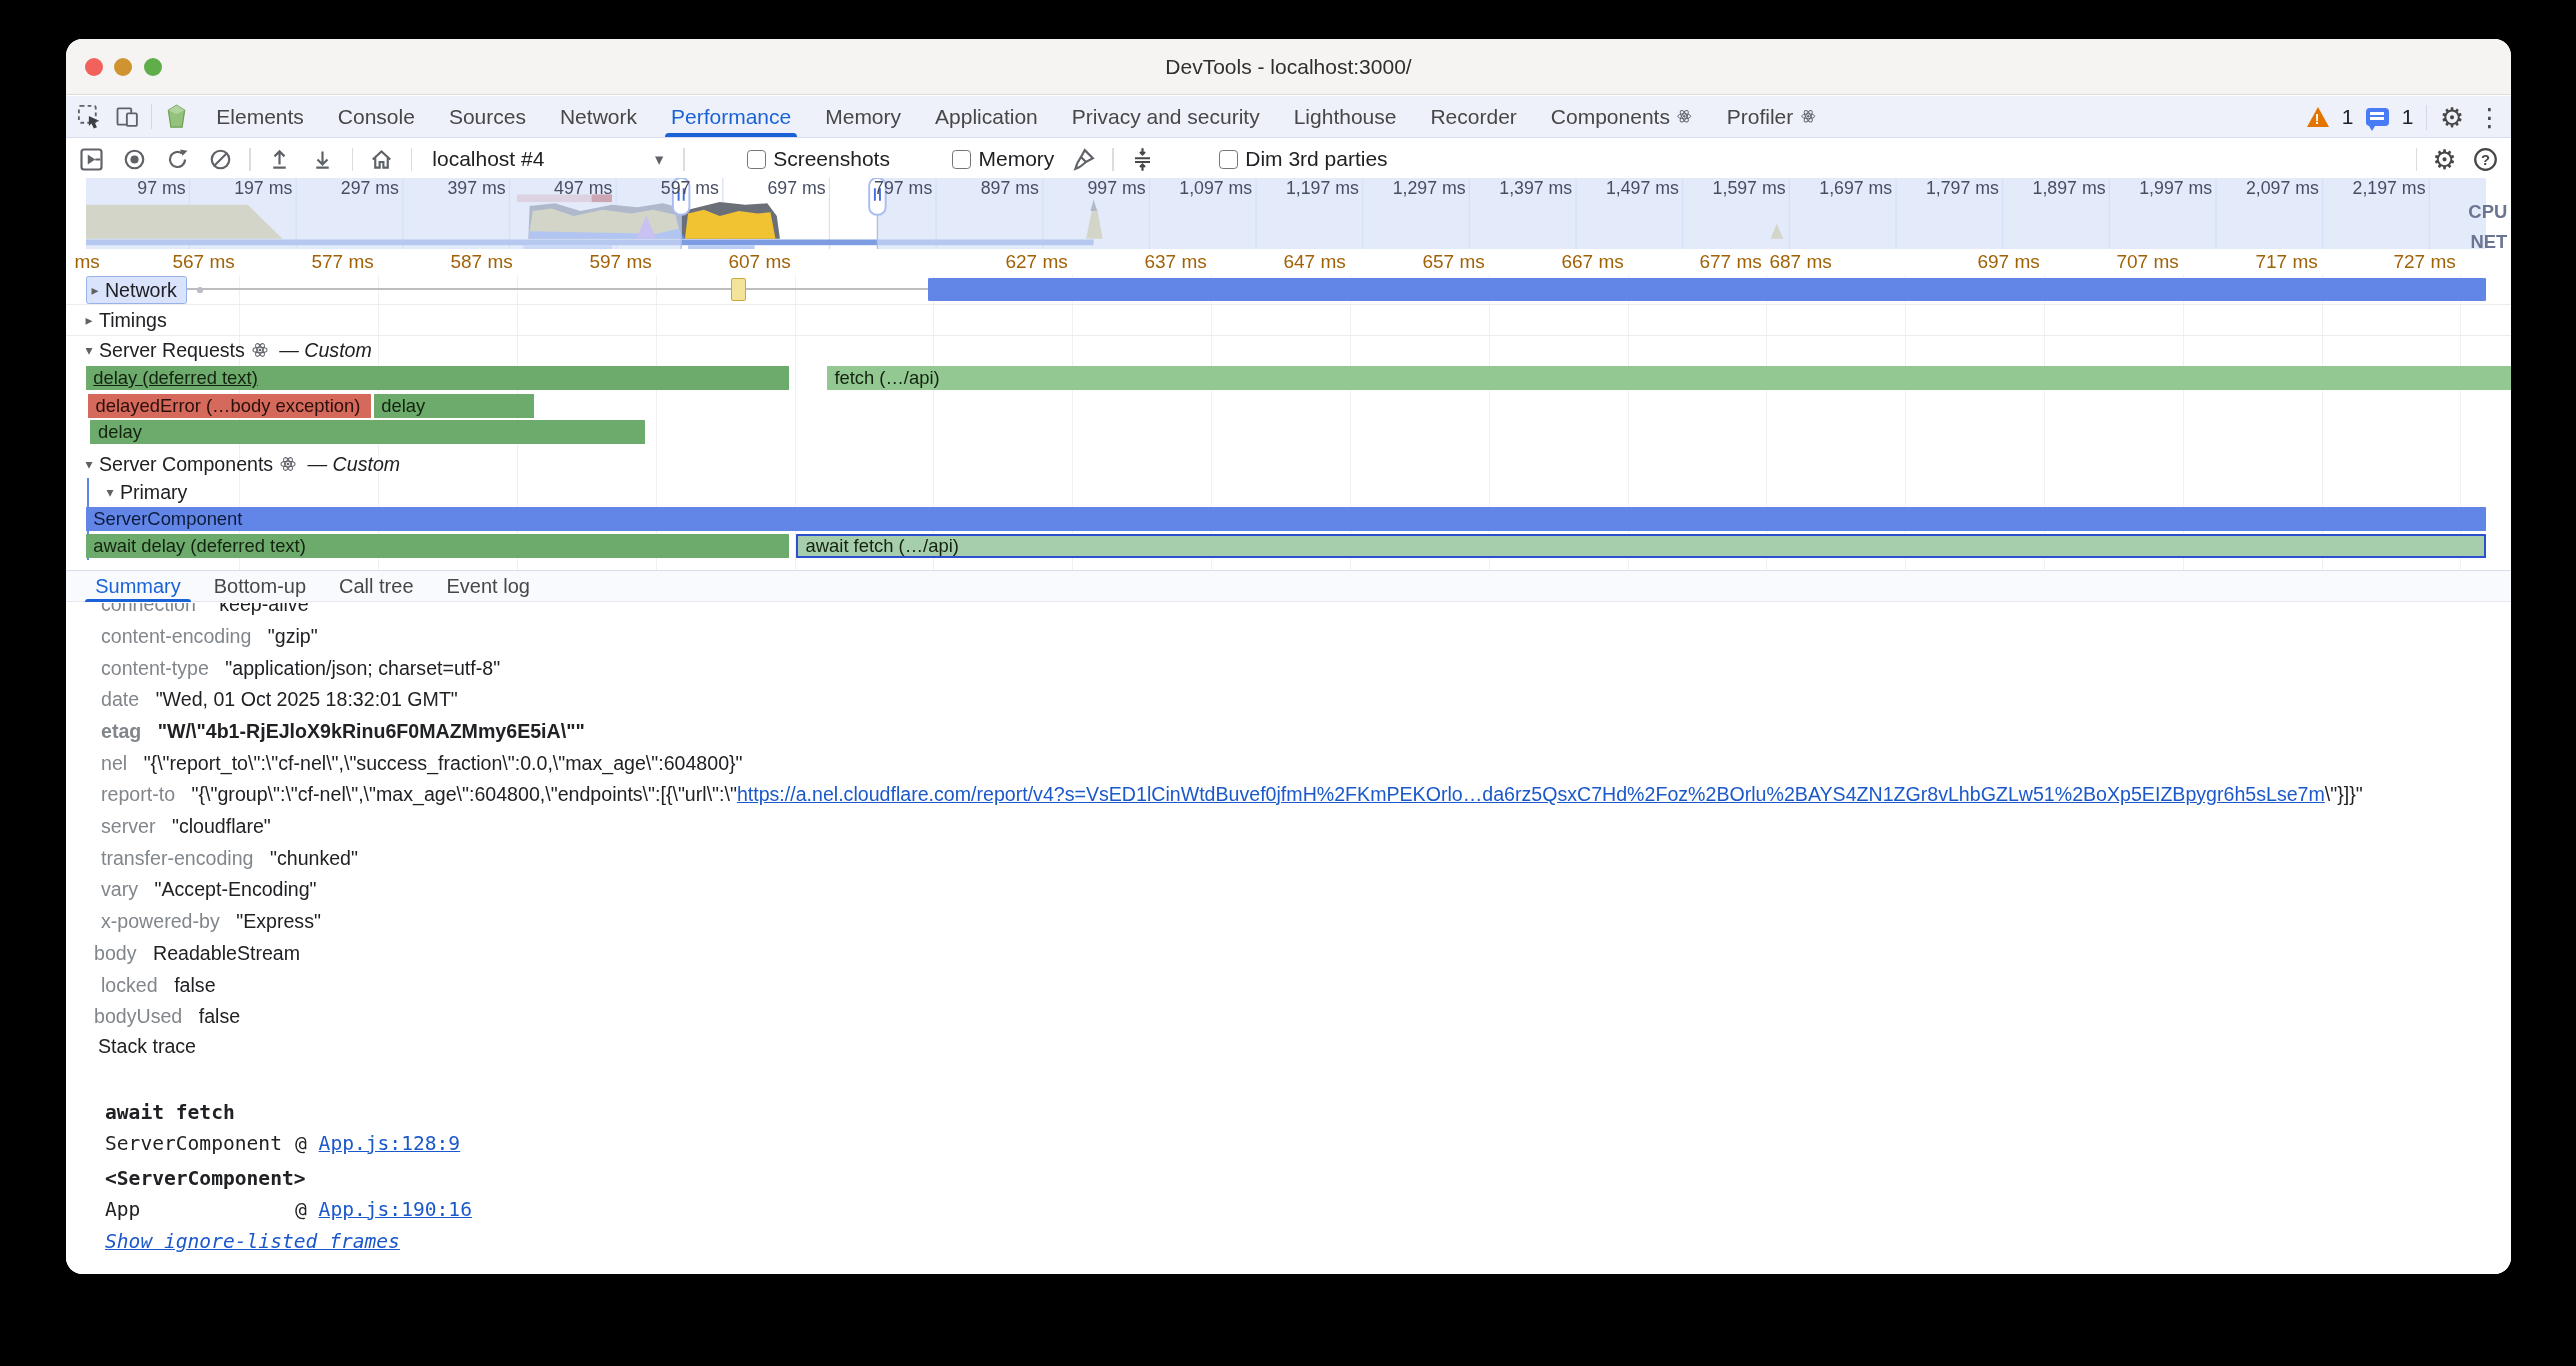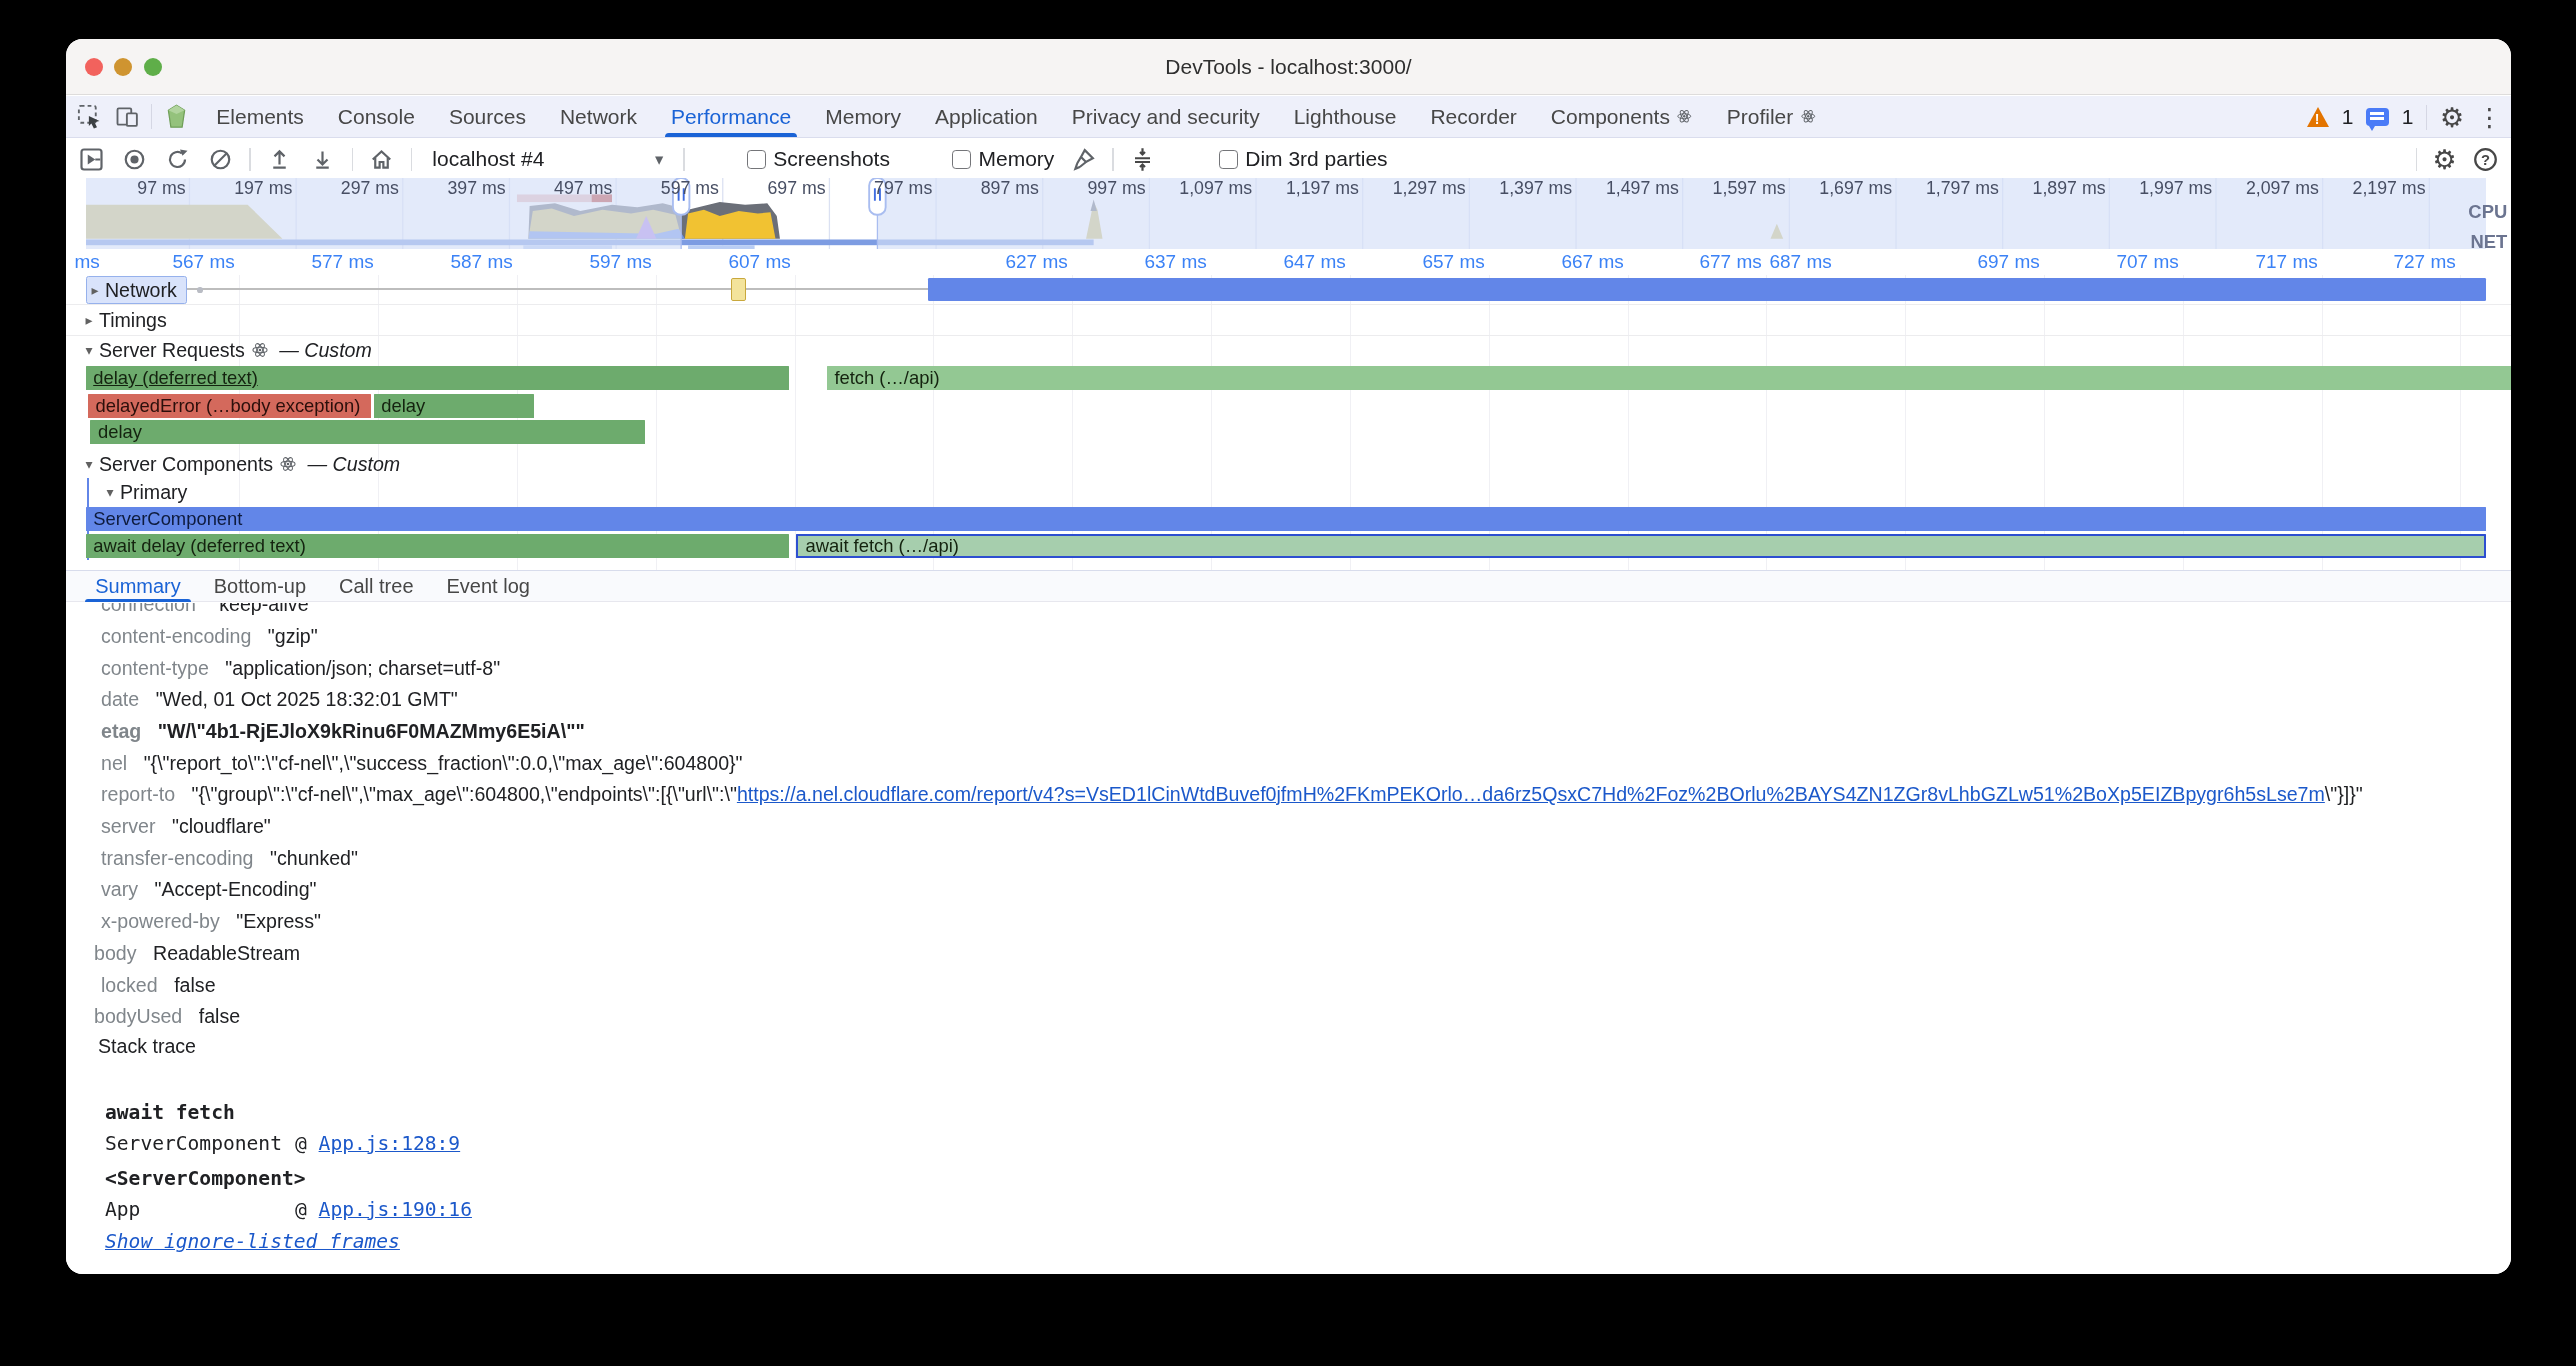--- a/index.html
+++ b/index.html
@@ -51,21 +51,21 @@
   .checkbox{display:flex;align-items:center;gap:7.6px;font-size:21px;color:#202124;padding-left:47px;}
   .box{width:19px;height:19px;border:1.9px solid #747579;border-radius:3.8px;background:#fff;}
   .toolbar-right{margin-left:auto;display:flex;align-items:center;gap:15px;}
   
   .overview{position:absolute;left:0;top:139px;width:100%;height:71px;background:#fff;}
   .overview .content{position:absolute;left:19.6px;top:0;width:2400px;height:71px;}
   .ov-label{position:absolute;right:3.8px;font-size:18.4px;font-weight:bold;color:#6b7490;}
   
   .ruler{position:absolute;left:0;top:210px;width:100%;height:26px;background:#fff;}
   .ruler .content{position:absolute;left:19.6px;top:0;width:2400px;height:26px;}
-  .rtick{position:absolute;top:0;transform:translateX(-100%);font-size:19px;color:#3b82f6;
+  .rtick{position:absolute;top:0;transform:translateX(-100%);font-size:19px;color:#a16207;
     line-height:26px;padding-right:3.8px;white-space:nowrap;text-align:center;}
   
   .tracks{position:absolute;left:0;top:236px;width:100%;height:295px;background:#fff;overflow:hidden;}
   .tracks .grid{position:absolute;left:19.6px;top:0;width:2400px;height:100%;}
   .gline{position:absolute;top:0;bottom:0;width:1.3px;background:#f0f0f4;}
   .trackrow{position:absolute;left:19.6px;width:2400px;}
   .theader{display:flex;align-items:center;gap:6.3px;font-size:19.6px;color:#202124;white-space:nowrap;}
   .tri{font-size:14px;color:#616161;font-family:"DejaVu Sans",sans-serif;}
   .custom-suffix{font-style:italic;margin-left:3.8px;}
   .netpill{display:inline-flex;align-items:center;gap:6.3px;background:#d9e3fb;border:1.9px solid #96b1ec;

